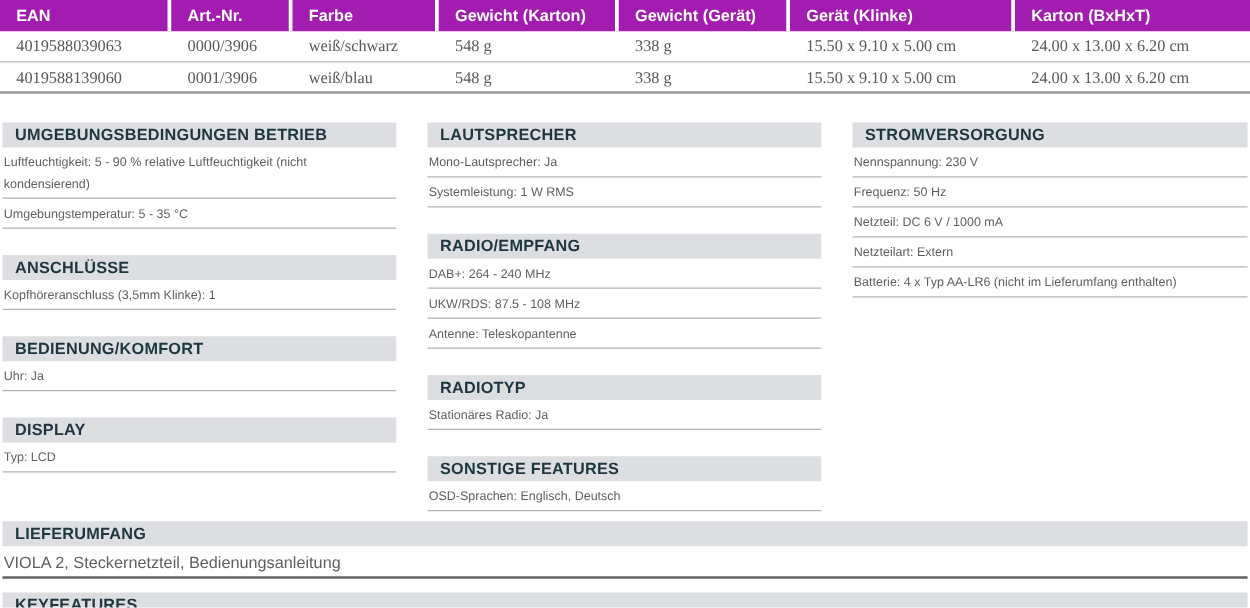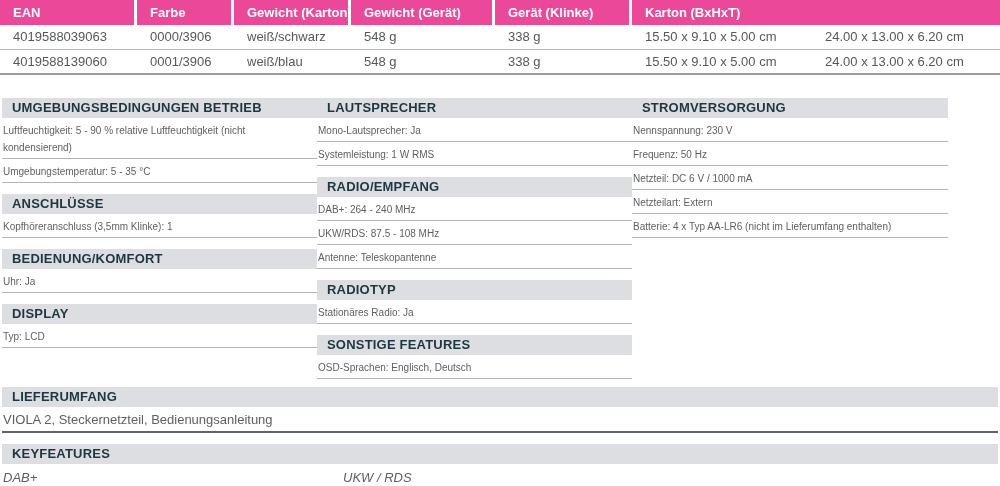--- a/index.html
+++ b/index.html
@@ -10,51 +10,52 @@
     height: 486px;
     overflow: hidden;
   }
 
   
   .prod-table { width: 1000px; }
   .thead, .trow {
     display: grid;
     grid-template-columns: 137px 97px 117px 144px 137px 180px 188px;
   }
-  .thead { background: #ec4899; height: 25px; }
+  .thead { background: #a21caf; height: 25px; }
   .th {
     color: #ffffff;
     font-size: 13px;
     font-weight: bold;
     line-height: 25px;
     padding-left: 13px;
     border-right: 3px solid #ffffff;
     white-space: nowrap;
     overflow: hidden;
   }
   .th:last-child { border-right: none; }
-  .trow { height: 25px; border-bottom: 1px solid #b7b9bb; }
+  .trow { height: 25px; border-bottom: 1px solid #b7b9bb; font-family: Liberation Serif, serif; }
   .trow:last-child { border-bottom: 2px solid #97999b; }
   .td {
     font-size: 13px;
     color: #55585a;
     line-height: 24px;
     padding-left: 13px;
     white-space: nowrap;
     overflow: hidden;
   }
 
   
   .spec-grid {
     margin: 23px 2px 0 2px;
     display: grid;
     grid-template-columns: 315px 315px 316px;
+    column-gap: 25px;
     align-items: start;
   }
-  .section + .section { margin-top: 11px; }
+  .section + .section { margin-top: 21px; }
   .sec-title {
     background: #dcdee1;
     color: #1e3640;
     font-size: 13px;
     font-weight: bold;
     line-height: 20px;
     height: 20px;
     padding-left: 10px;
     letter-spacing: 0.2px;
     white-space: nowrap;
@@ -90,20 +91,21 @@
     padding-left: 1px;
     white-space: nowrap;
   }
 </style>
 </head>
 <body>
 
 <div class="prod-table">
   <div class="thead">
     <div class="th">EAN</div>
+    <div class="th">Art.-Nr.</div>
     <div class="th">Farbe</div>
     <div class="th">Gewicht (Karton)</div>
     <div class="th">Gewicht (Gerät)</div>
     <div class="th">Gerät (Klinke)</div>
     <div class="th">Karton (BxHxT)</div>
   </div>
   <div class="trow">
     <div class="td">4019588039063</div>
     <div class="td">0000/3906</div>
     <div class="td">weiß/schwarz</div>

